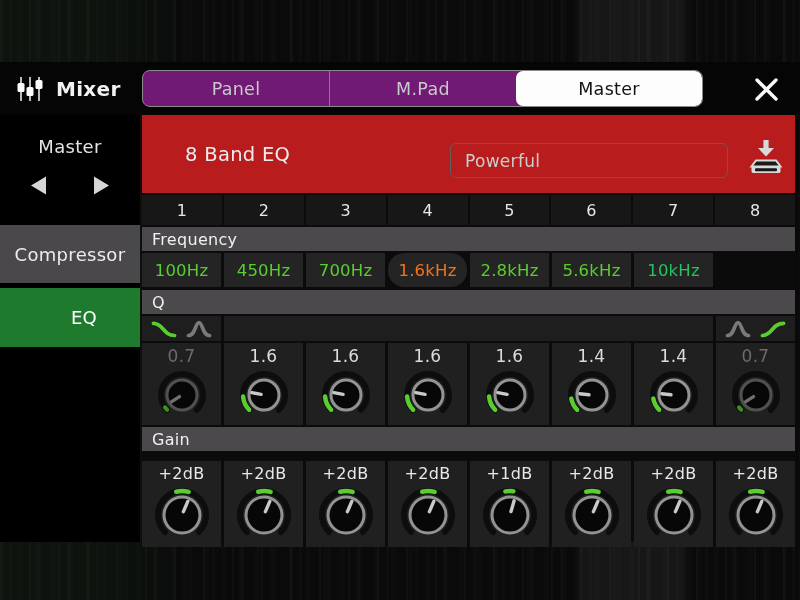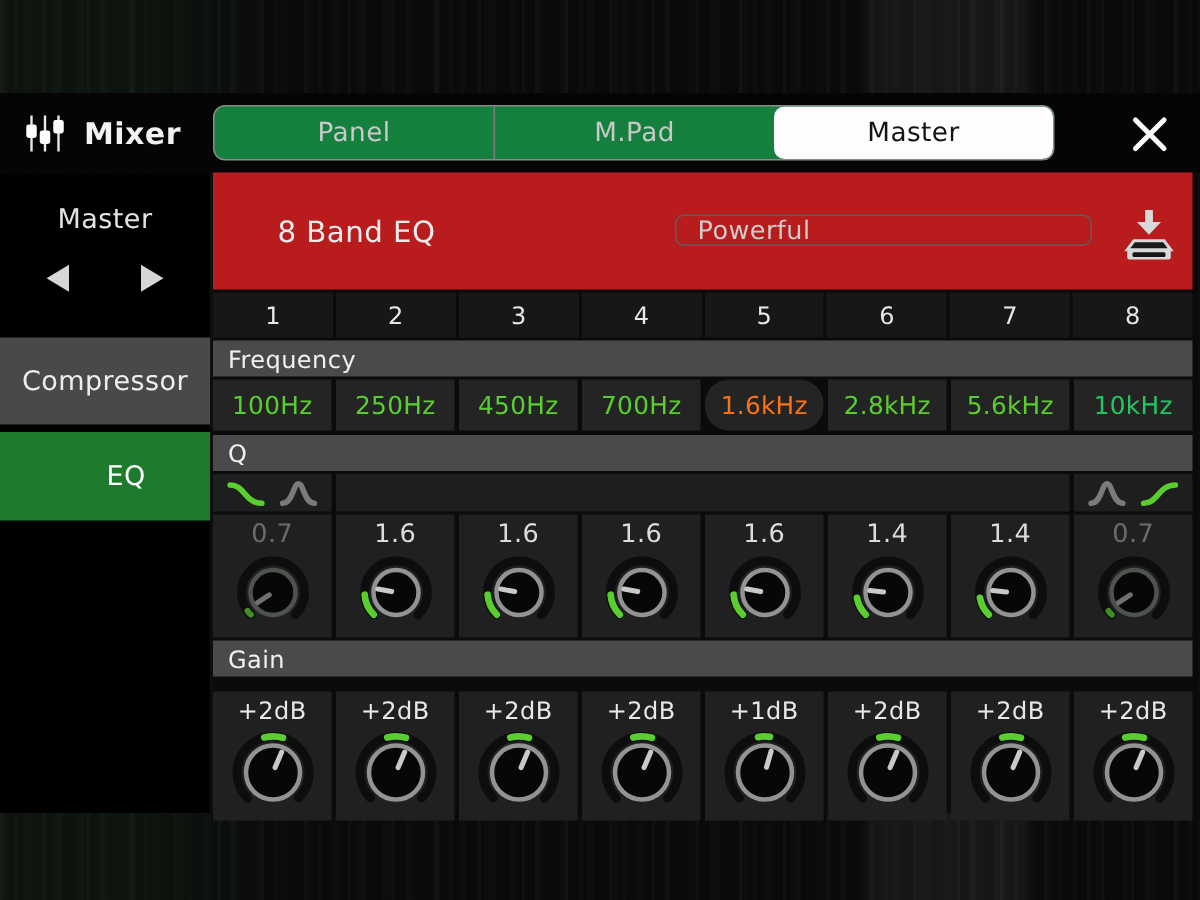--- a/index.html
+++ b/index.html
@@ -18,21 +18,21 @@
 
   .dialog{ position:absolute; top:62px; left:0; width:800px; height:480px; }
 
   
   .titlebar{ position:absolute; top:0; left:0; width:800px; height:53px;
     background:#050505; display:flex; align-items:center; }
   .app-title-group{ display:flex; align-items:center; gap:11px; padding-left:15px; width:127px; }
   .app-title{ color:#f2f2f2; font-size:20px; font-weight:600; letter-spacing:.3px; }
 
   .tab-bar{ position:absolute; left:142px; top:8px; width:561px; height:37px;
-    display:flex; border:1px solid #8a8a8a; border-radius:8px; overflow:hidden; background:#15803d; }
+    display:flex; border:1px solid #8a8a8a; border-radius:8px; overflow:hidden; background:#701a75; }
   .tab{ flex:1; background:transparent; border:none; color:#c9c9c9; font-size:17.5px;
     font-family:inherit; letter-spacing:.3px; cursor:pointer; }
   .tab + .tab{ border-left:1px solid #7e7e7e; }
   .tab.active{ background:#fdfdfd; color:#141414; border-radius:7px; border-left:none; }
 
   .close-button{ position:absolute; right:14px; top:11px; width:40px; height:32px;
     background:transparent; border:none; cursor:pointer; display:flex; align-items:center; justify-content:center; }
 
   
   .content{ position:absolute; top:53px; left:0; width:800px; height:427px; display:flex; }
@@ -45,21 +45,21 @@
   .side-items{ margin-top:27px; }
   .side-item{ height:58px; margin-bottom:5px; background:#4b484b; color:#ededed; font-size:18px;
     display:flex; align-items:center; justify-content:center; letter-spacing:.3px; cursor:pointer; }
   .side-item.active{ height:59px; background:#1e7b2e; color:#fff;padding-left:28px; }
 
   .main{ margin-left:2px; width:653px; height:427px; background:#0b0b0b; }
 
   .eq-header{ position:relative; height:78px; background:#b91c1c; margin-bottom:2px; }
   .eq-title{ position:absolute; left:43px; top:0; height:78px; display:flex; align-items:center;
     color:#ececec; font-size:19.5px; font-weight:500; letter-spacing:.3px; }
-  .preset-box{ position:absolute; left:308px; top:28px; width:278px; height:21px;
+  .preset-box{ position:absolute; left:308px; top:28px; width:278px; height:35px;
     border:1px solid #5f5f5f; border-radius:6px; background:transparent; color:#cdcdcd;
     font-size:17px; display:flex; align-items:center; padding-left:14px; cursor:pointer; letter-spacing:.3px; }
   .save-button{ position:absolute; right:6px; top:20px; width:46px; height:44px;
     background:transparent; border:none; cursor:pointer; display:flex; align-items:center; justify-content:center; }
 
   .band-grid{ display:grid; grid-template-columns:repeat(8,1fr); gap:3px; }
   .row-header{ height:24px; background:#4c494c; color:#f1f1f1; font-size:16px;
     display:flex; align-items:center; padding-left:10px; margin-bottom:2px; letter-spacing:.3px; }
 
   .numbers-row{ height:30px; margin-bottom:2px; gap:2px; }
@@ -161,21 +161,20 @@
             <div class="number-cell">4</div>
             <div class="number-cell">5</div>
             <div class="number-cell">6</div>
             <div class="number-cell">7</div>
             <div class="number-cell">8</div>
           </div>
 
         <div class="row-header">Frequency</div>
         <div class="band-grid freq-row">
             <div class="freq-cell" style="color: rgb(90, 206, 47);">100Hz</div>
-            <div class="freq-cell" style="color: rgb(90, 206, 47);">250Hz</div>
             <div class="freq-cell" style="color: rgb(90, 206, 47);">450Hz</div>
             <div class="freq-cell" style="color: rgb(90, 206, 47);">700Hz</div>
             <div class="freq-cell" style="color: #f97316; border-radius: 16px;">1.6kHz</div>
             <div class="freq-cell" style="color: rgb(90, 206, 47);">2.8kHz</div>
             <div class="freq-cell" style="color: rgb(90, 206, 47);">5.6kHz</div>
             <div class="freq-cell" style="color: #22c55e;">10kHz</div>
           </div>
 
         <div class="row-header">Q</div>
         <div class="band-grid icon-row">

